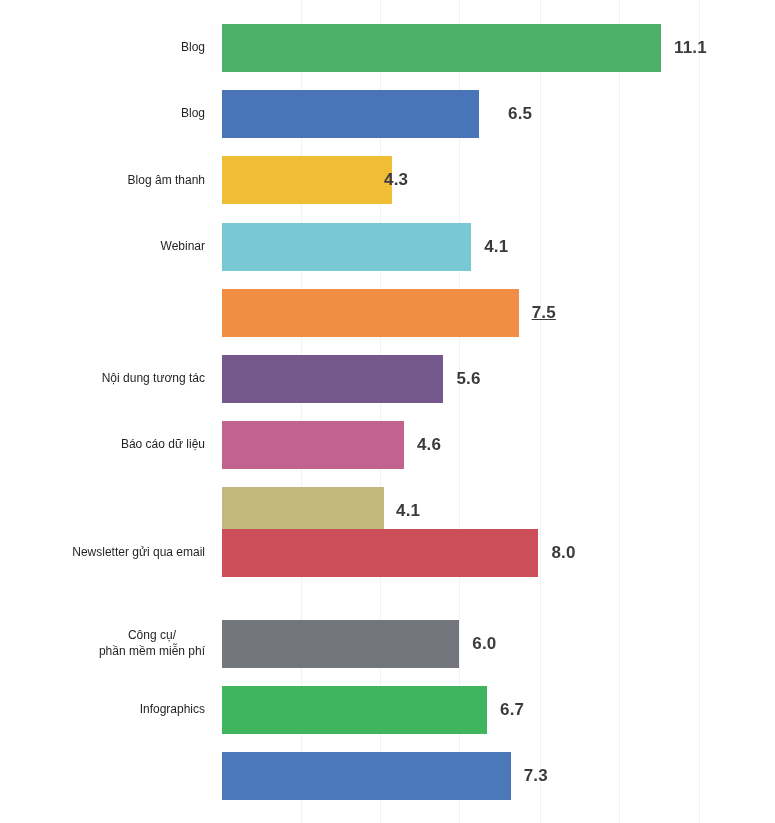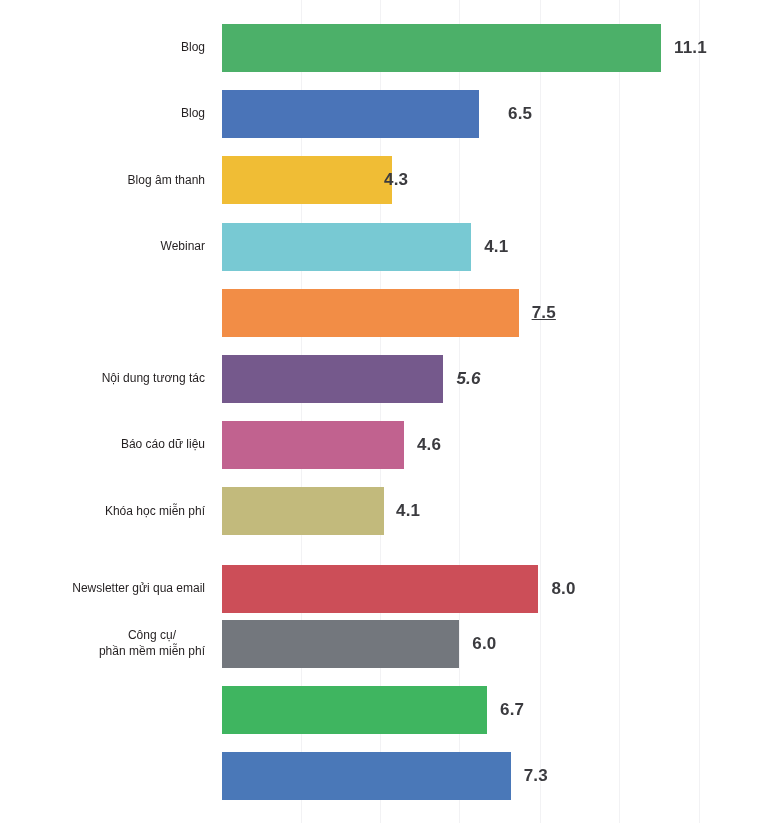--- a/index.html
+++ b/index.html
@@ -119,44 +119,44 @@
         <div class="bar" style="width: 249.165px; background: rgb(120, 201, 211);"></div>
         <div class="bar-value" style="left: 484.165px;">4.1</div>
       </div>
       <div class="bar-row" style="top: 288.8px;">
         <div class="bar" style="width: 296.625px; background: rgb(242, 141, 70);"></div>
         <div class="bar-value" style="left: 531.625px; text-decoration: underline;">7.5</div>
       </div>
       <div class="bar-row" style="top: 355px;">
         <div class="label-cell">Nội dung tương tác</div>
         <div class="bar" style="width: 221.48px; background: rgb(117, 89, 140);"></div>
-        <div class="bar-value" style="left: 456.48px; font-style: italic;">5.6</div>
+        <div class="bar-value" style="left: 456.48px;">5.6</div>
       </div>
       <div class="bar-row" style="top: 421.2px;">
         <div class="label-cell">Báo cáo dữ liệu</div>
         <div class="bar" style="width: 181.93px; background: rgb(193, 98, 143);"></div>
         <div class="bar-value" style="left: 416.93px;">4.6</div>
       </div>
       <div class="bar-row" style="top: 487.4px;">
-        <div class="label-cell">Khóa học miễn phí</div>
         <div class="bar" style="width: 162.155px; background: rgb(194, 186, 124);"></div>
         <div class="bar-value" style="left: 396px;">4.1</div>
       </div>
-      <div class="bar-row" style="top: 565px;">
+      <div class="bar-row" style="top: 529px;">
         <div class="label-cell">Newsletter gửi qua email</div>
         <div class="bar" style="width: 316.4px; background: rgb(204, 78, 88);"></div>
         <div class="bar-value" style="left: 551.4px;">8.0</div>
       </div>
       <div class="bar-row" style="top: 619.8px;">
         <div class="label-cell">Công cụ/
 phần mềm miễn phí</div>
         <div class="bar" style="width: 237.3px; background: rgb(115, 119, 125);"></div>
         <div class="bar-value" style="left: 472.3px;">6.0</div>
       </div>
       <div class="bar-row" style="top: 686px;">
+        <div class="label-cell">Infographics</div>
         <div class="bar" style="width: 264.985px; background: rgb(63, 181, 96);"></div>
         <div class="bar-value" style="left: 499.985px;">6.7</div>
       </div>
       <div class="bar-row" style="top: 752.2px;">
         <div class="bar" style="width: 288.715px; background: rgb(74, 120, 184);"></div>
         <div class="bar-value" style="left: 523.715px;">7.3</div>
       </div>
     </div>
 
 </div>

